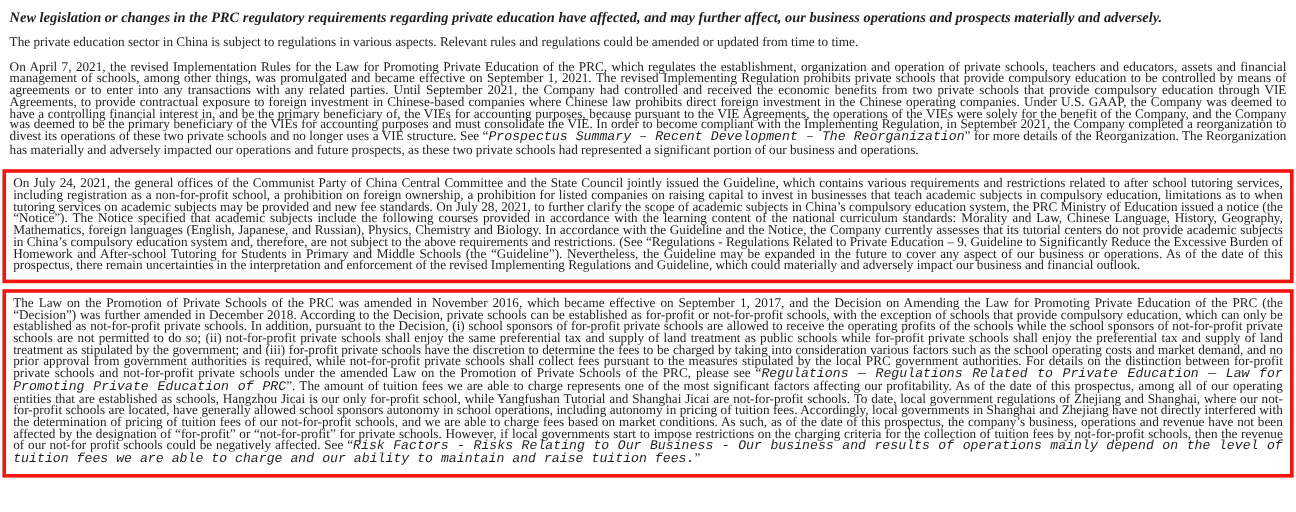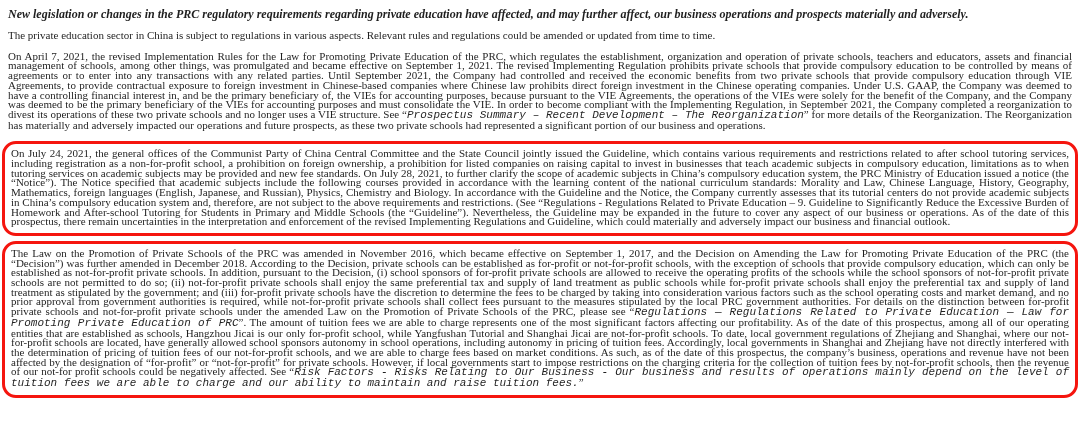--- a/index.html
+++ b/index.html
@@ -30,21 +30,21 @@
     margin: 4px 0 12px 0;
   }
   p.para {
     font-size: 11px;
     line-height: 9.7px;
     text-align: justify;
     margin-bottom: 11px;
   }
   .redbox {
     border: 3px solid var(--annotation-color);
-    border-radius: 14px;
+    border-radius: 0;
     margin: 0 -6px 5px -6px;
     padding: 5px 6px 6px 6px;
     background: transparent;
   }
   .redbox p.para {
     margin-bottom: 0;
   }
   .it { font-style: italic; font-family: Liberation Mono, monospace; }
 </style>
 </head>

